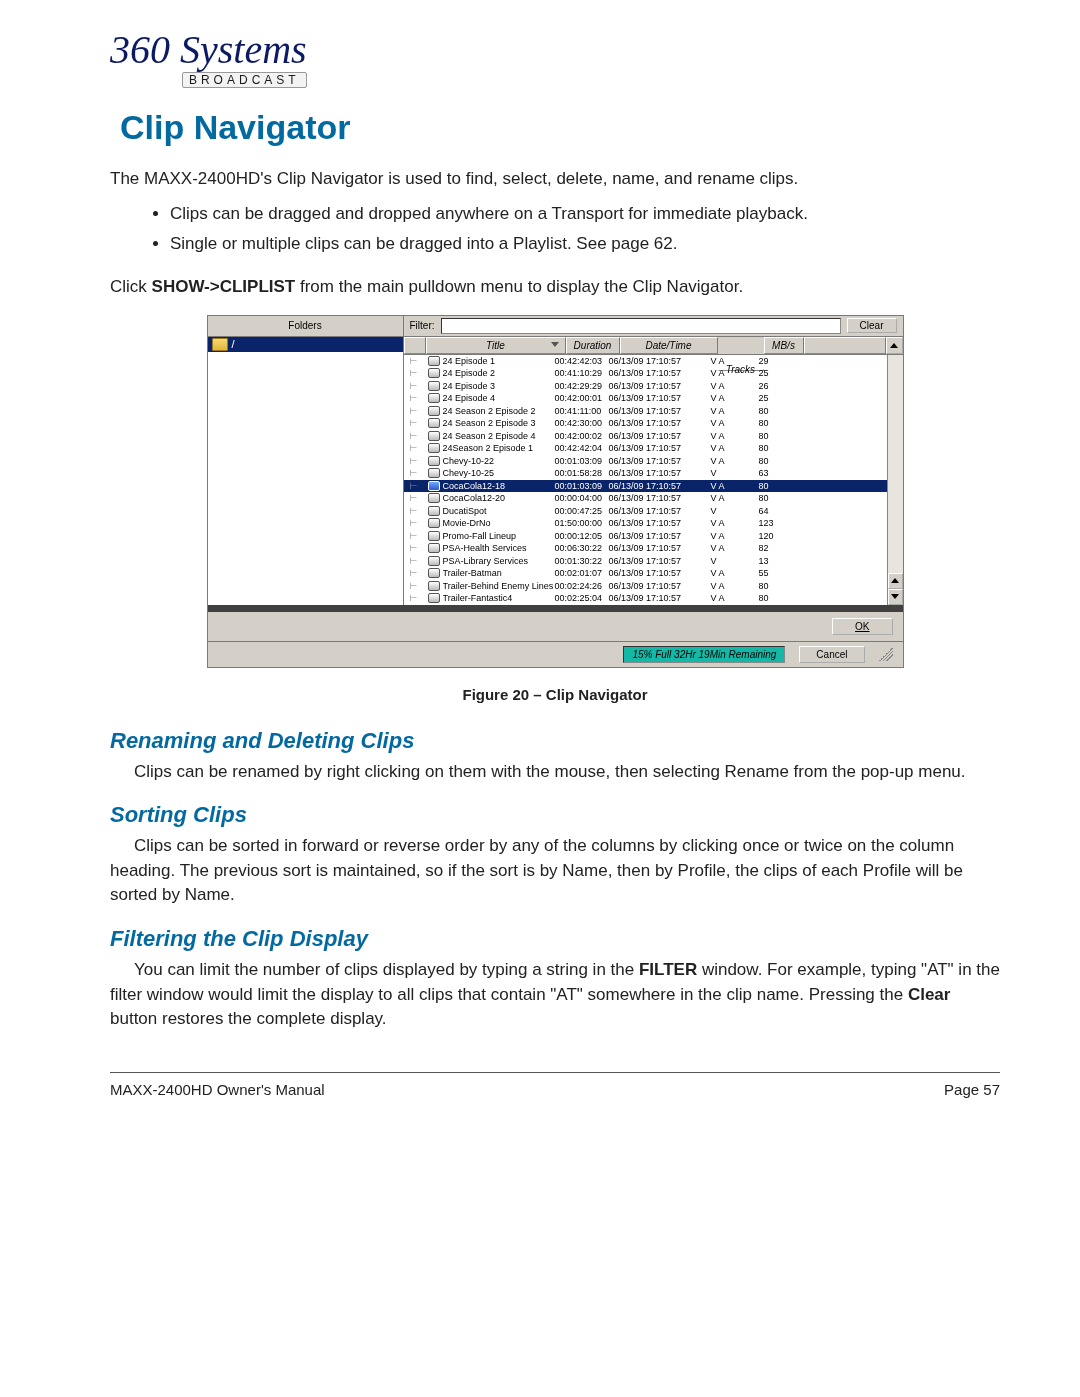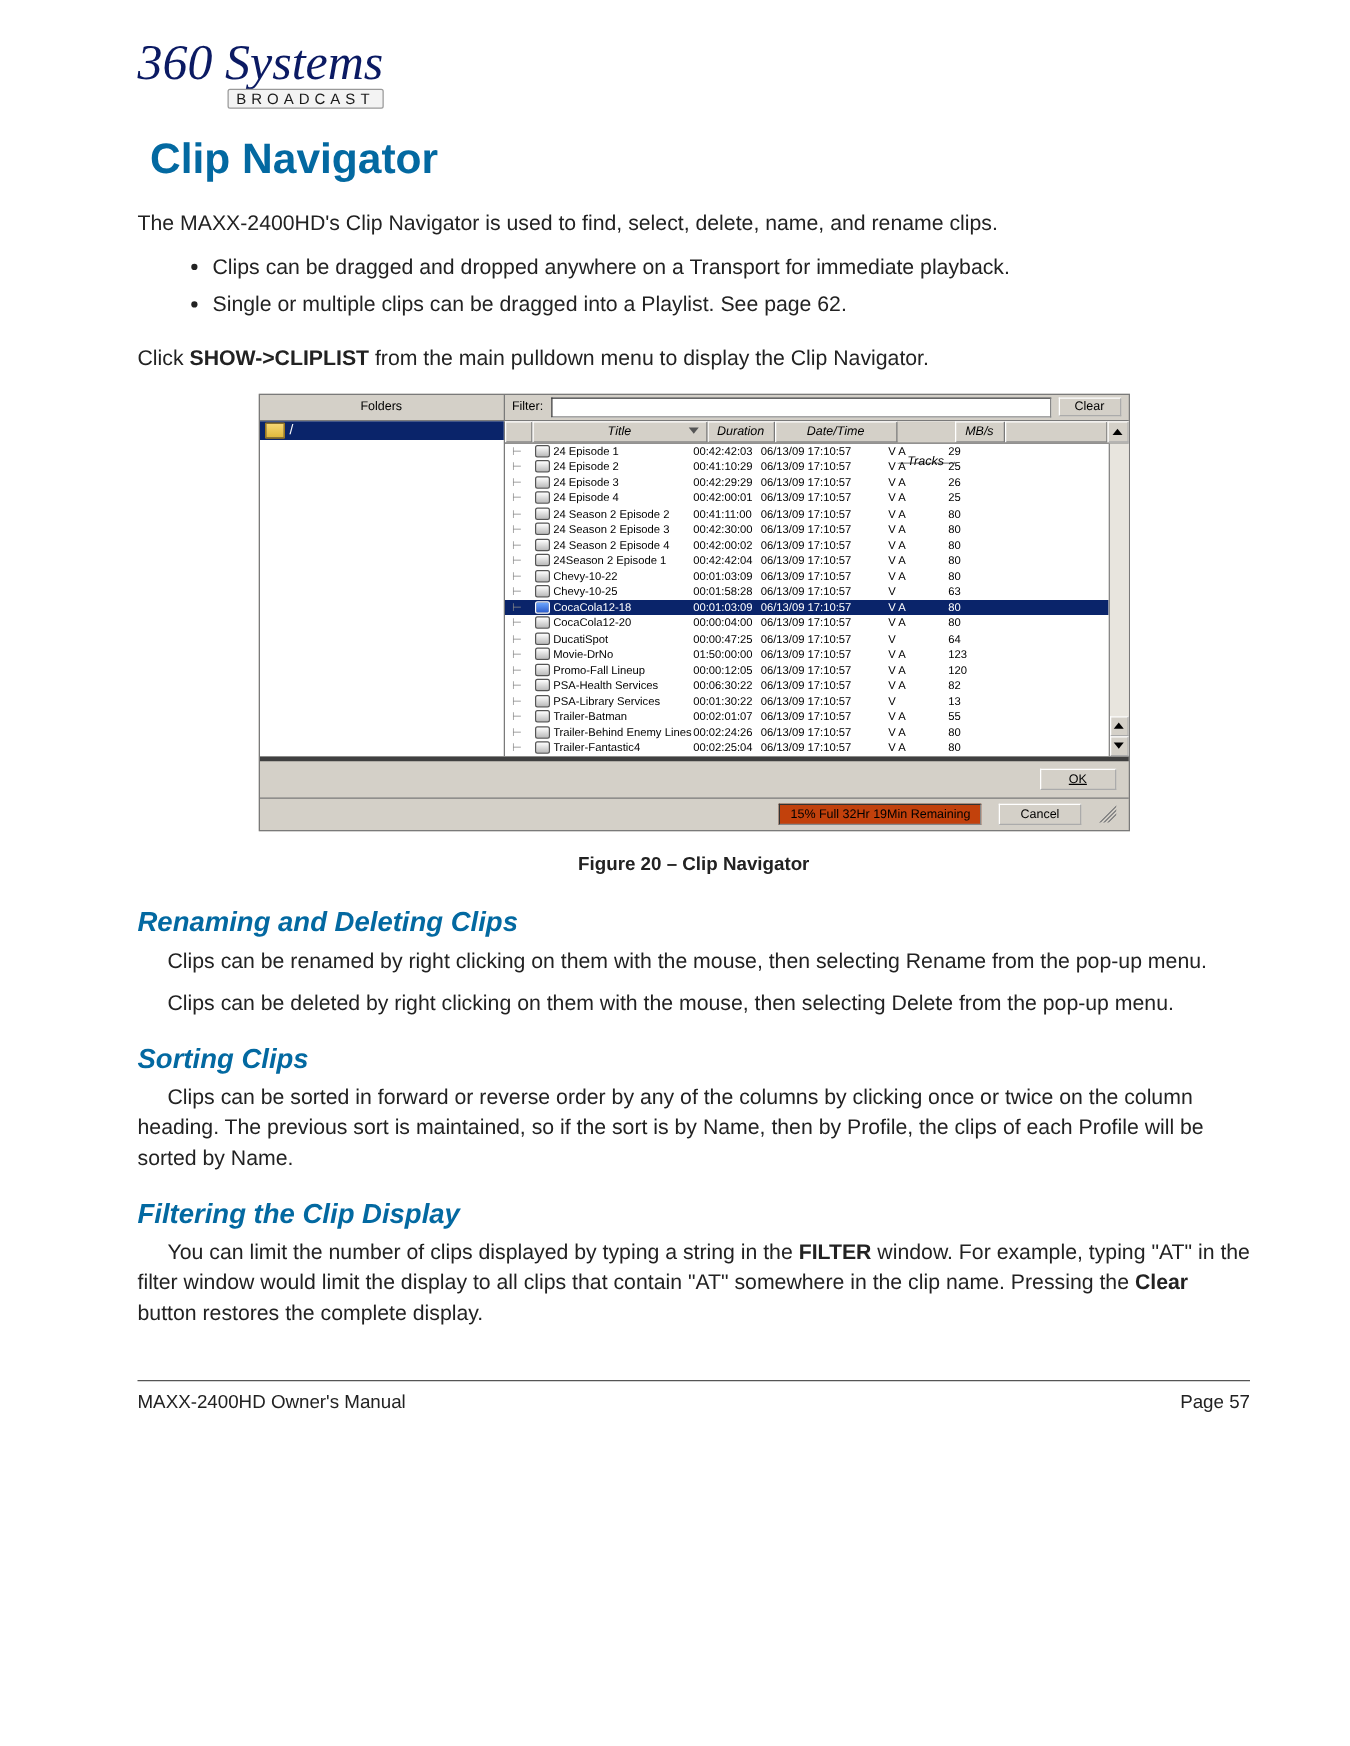--- a/index.html
+++ b/index.html
@@ -238,29 +238,29 @@
   .clip-row.sel .clip-ico{background:linear-gradient(#6fa8ff,#2a5bcc);border-color:#fff;}
   .side-scroll {
     width:15px;background:#d4d0c8;border-left:1px solid #888;
     display:flex;flex-direction:column;position:relative;
   }
   .side-scroll .track{flex:1;background:#e8e5de;}
   .side-scroll .btn-arrow{height:14px;border:1px outset #fff;display:flex;align-items:center;justify-content:center;}
   .clips-wrap{display:flex;flex:1;min-height:0;}
   .bottom-bar {
     display:flex;justify-content:flex-end;padding:6px 10px;gap:8px;
-    border-top:4px solid #404040;
+    border-top:7px solid #404040;
     text-decoration:underline;
   }
   .status-bar{
     display:flex;justify-content:flex-end;align-items:center;
     border-top:1px solid #7a7a7a;padding:4px 10px;gap:14px;
   }
   .status-box{
-    background:#c2410c;border:1px inset #888;padding:2px 8px;font-size:10px;
+    background:#14b8a6;border:1px inset #888;padding:2px 8px;font-size:10px;font-style:italic;
   }
   .resize-grip{
     width:14px;height:14px;
     background:
       linear-gradient(135deg, transparent 50%, #888 50%, #888 55%, transparent 55%, transparent 62%, #888 62%, #888 67%, transparent 67%, transparent 74%, #888 74%, #888 79%, transparent 79%);
   }
 </style>
 </head>
 <body>
 
@@ -520,21 +520,20 @@
       <div class="status-box">15% Full  32Hr 19Min Remaining</div>
       <button class="btn" style="padding:2px 16px">Cancel</button>
       <div class="resize-grip"></div>
     </div>
   </div>
 
   <p class="figure-caption">Figure 20 – Clip Navigator</p>
 
   <h2 class="subhead">Renaming and Deleting Clips</h2>
   <p class="indent-para">Clips can be renamed by right clicking on them with the mouse, then selecting Rename from the pop-up menu.</p>
-  <p class="indent-para">Clips can be deleted by right clicking on them with the mouse, then selecting Delete from the pop-up menu.</p>
 
   <h2 class="subhead">Sorting Clips</h2>
   <p class="indent-para">Clips can be sorted in forward or reverse order by any of the columns by clicking once or twice on the column heading. The previous sort is maintained, so if the sort is by Name, then by Profile, the clips of each Profile will be sorted by Name.</p>
 
   <h2 class="subhead">Filtering the Clip Display</h2>
   <p class="indent-para">
     <span>You can limit the number of clips displayed by typing a string in the </span><b>FILTER</b><span> window. For example, typing "AT" in the filter window would limit the display to all clips that contain "AT" somewhere in the clip name. Pressing the </span><b>Clear</b><span> button restores the complete display.</span>
   </p>
 
   <hr class="footer-rule">

